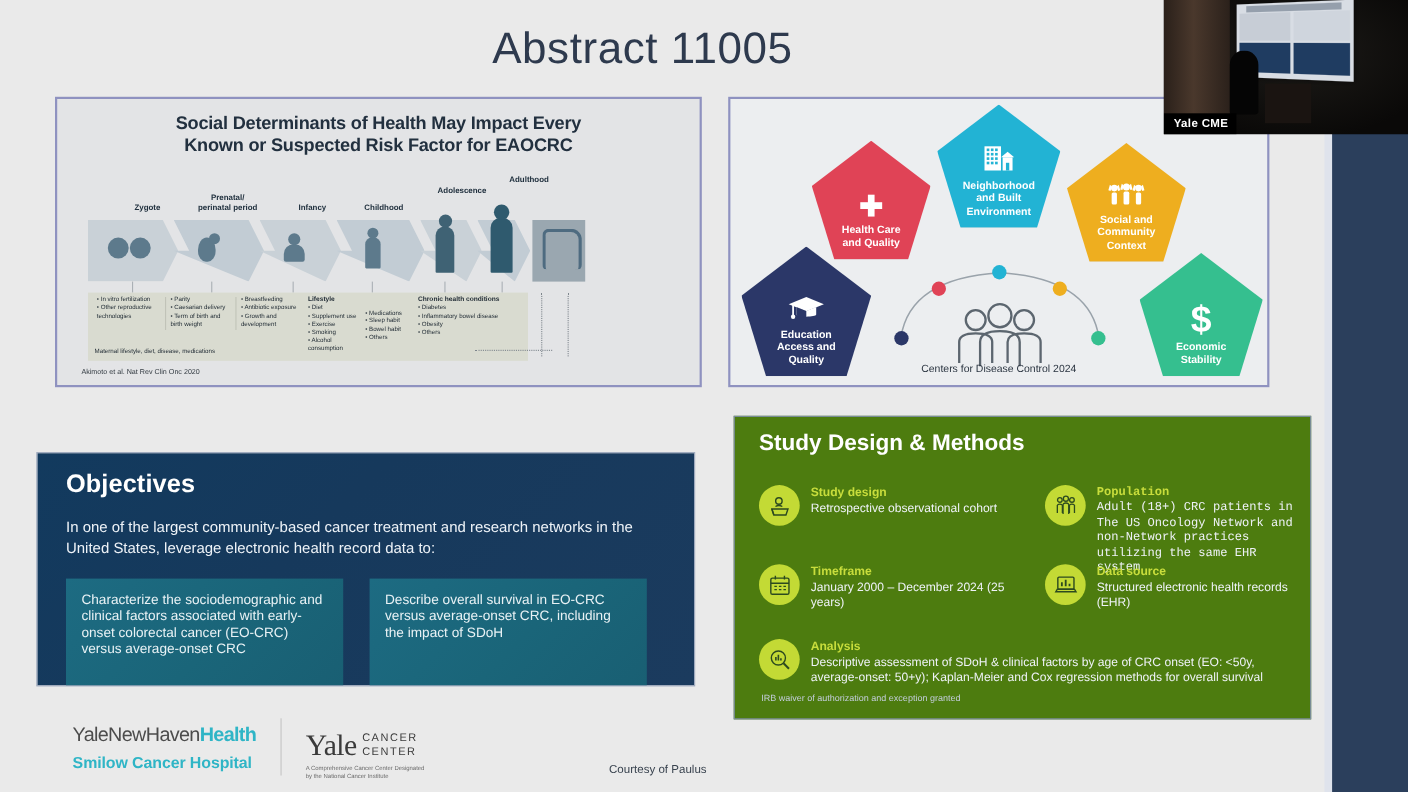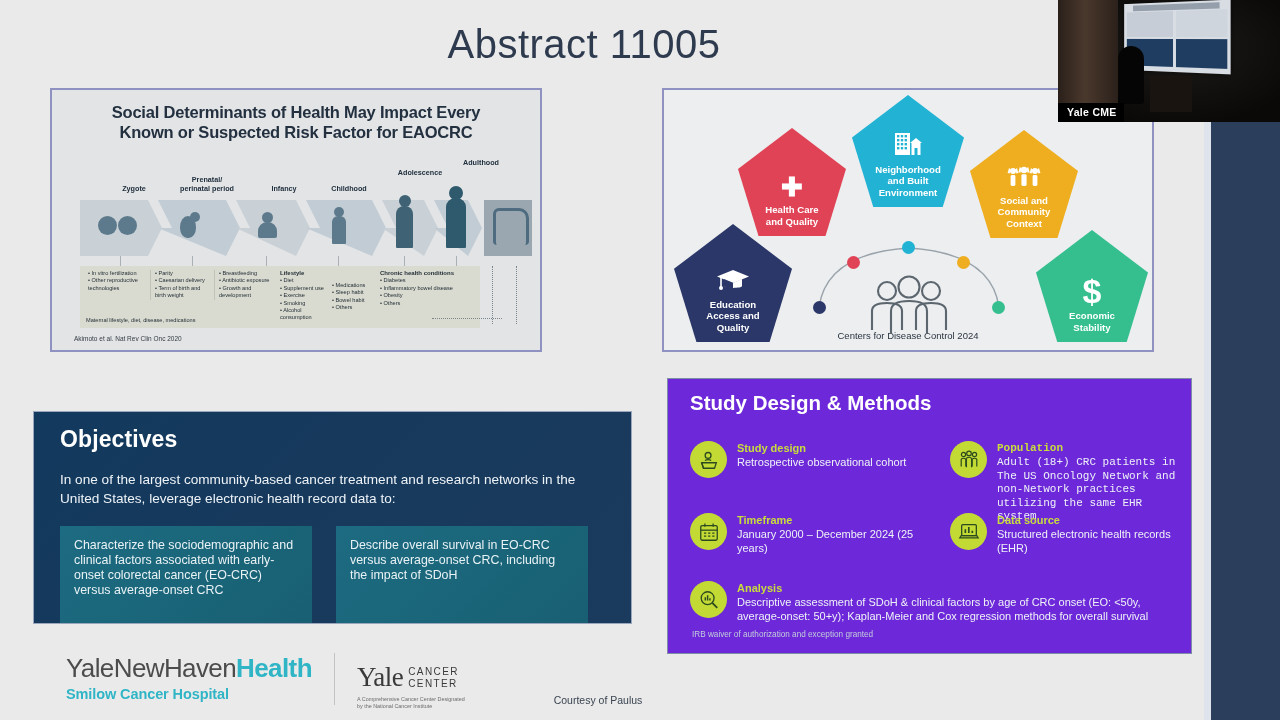--- a/index.html
+++ b/index.html
@@ -24,21 +24,21 @@
   
   .slide-title {
     position: absolute; left: 0; top: 22px; width: 1168px;
     text-align: center;
     font-size: 40px; font-weight: 400; color: #2e3a4e;
     letter-spacing: .5px;
   }
 
   
   .panel-lifecourse {
-    position: absolute; left: 50px; top: 88px; width: 492px; height: 264px;
+    position: absolute; left: 50px; top: 88px; width: 588px; height: 264px;
     background: #e3e4e6;
     border: 2px solid #8f92c0;
     overflow: hidden;
   }
   .lc-title {
     margin-top: 12px; text-align: center;
     font-size: 16.5px; font-weight: bold; color: #22303f; line-height: 20px;
     letter-spacing: -.2px;
   }
   .lc-stage-labels {
@@ -137,21 +137,21 @@
   .obj-card {
     width: 252px; min-height: 98px;
     background: linear-gradient(135deg,#1d6b82 0%, #1a6579 55%, #195f73 100%);
     padding: 12px 14px;
     font-size: 12.4px; line-height: 15px; color: #e9f2f5;
   }
 
   
   .panel-study {
     position: absolute; left: 667px; top: 378px; width: 525px; height: 276px;
-    background: #6d28d9;
+    background: #4d7c0f;
     border: 1px solid #7e8ea6;
     padding: 12px 16px 0 14px;
     overflow: hidden;
   }
   .study-title { font-size: 20.5px; font-weight: bold; color: #fff; margin-left: 8px; }
   .study-grid {
     position: relative; margin-top: 14px;
   }
   .sd-item { position: absolute; display: flex; gap: 10px; }
   .sd-icon {
@@ -163,21 +163,21 @@
   .sd-h { font-size: 11px; font-weight: bold; color: #c8dd3c; line-height: 13px; }
   .sd-b { font-size: 11px; color: #eef2f7; line-height: 13.5px; margin-top: 1px; }
   .irb {
     position: absolute; left: 24px; bottom: 14px;
     font-size: 8.2px; color: #c3cddb;
   }
 
   
   .logos { position: absolute; left: 66px; top: 648px; display: flex; align-items: center; }
   .l-ynhh { }
-  .l-ynhh .row1 { font-size: 26px; color: #4c4c4c; letter-spacing: -.6px; line-height: 25px; }
+  .l-ynhh .row1 { font-size: 18px; color: #4c4c4c; letter-spacing: -.6px; line-height: 25px; }
   .l-ynhh .row1 b { color: #2fb5c6; font-weight: bold; }
   .l-ynhh .row2 { font-size: 14.5px; font-weight: bold; color: #2fb5c6; margin-top: 5px; letter-spacing: -.1px; }
   .l-div { width: 1px; height: 52px; background: #c3c3c3; margin: 0 22px; }
   .l-ycc { display: flex; flex-direction: column; }
   .l-ycc .top { display: flex; align-items: center; margin-top: 16px; }
   .l-ycc .yale { font-family: "Liberation Serif", serif; font-size: 27px; color: #3a3a3a; line-height: 27px; letter-spacing: -.5px; }
   .l-ycc .cc { margin-left: 5px; font-size: 10px; line-height: 11.5px; color: #3a3a3a; letter-spacing: 1.4px; }
   .l-ycc .nci { margin-top: 5px; font-size: 5.4px; line-height: 7px; color: #6b6b6b; }
 
   .courtesy {

